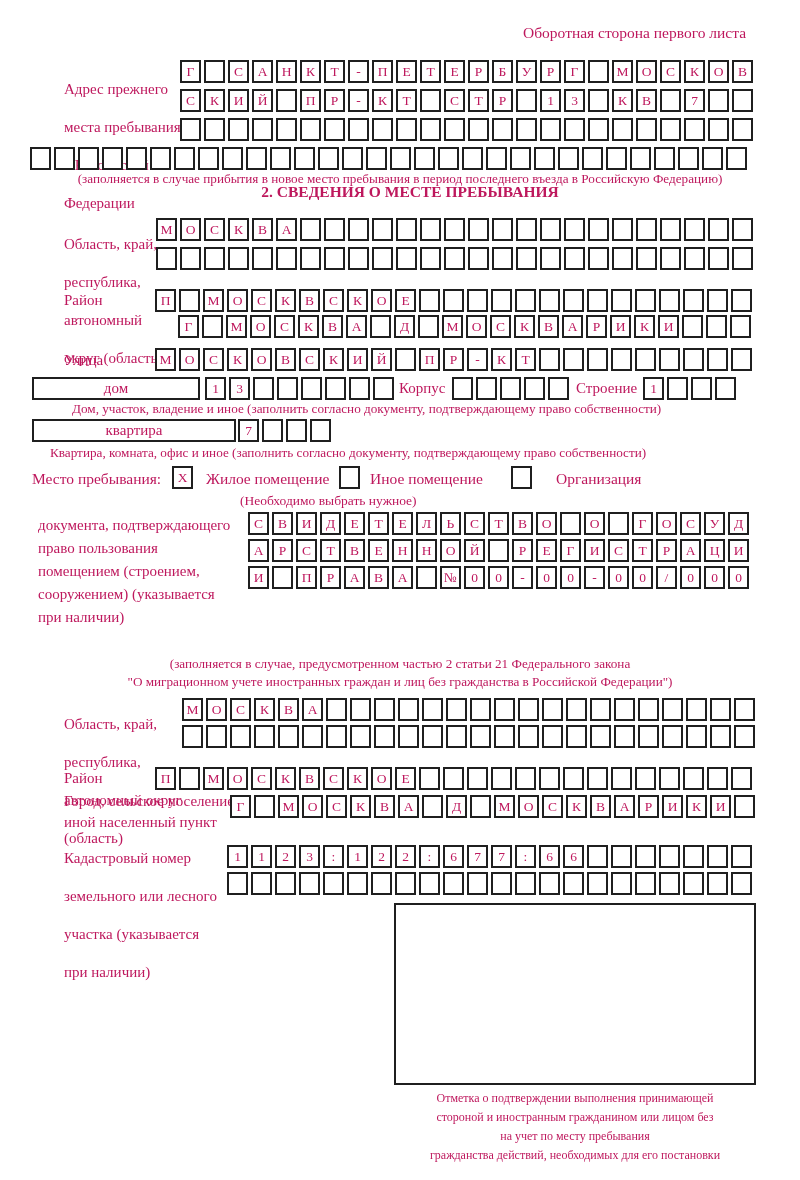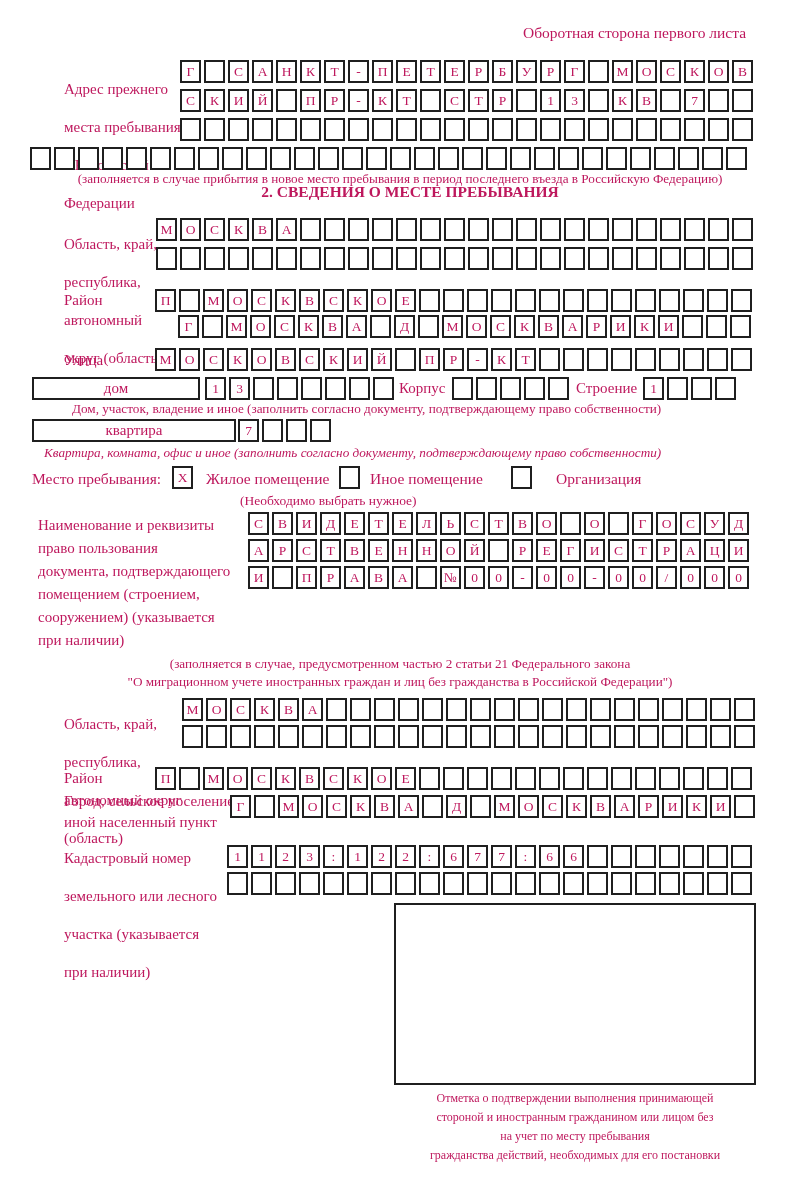--- a/index.html
+++ b/index.html
@@ -323,35 +323,34 @@
     </div>
   <div class="cap" style="left:36px;top:401px;margin-left:36px;">Дом, участок, владение и иное (заполнить согласно документу, подтверждающему право собственности)</div>
 
   <div class="wbox" style="left:32px;top:419px;width:200px;">квартира</div>
   <div class="boxrow" style="left:238px;top:419px;">
       <div class="cbox">7</div>
       <div class="cbox"></div>
       <div class="cbox"></div>
       <div class="cbox"></div>
     </div>
-  <div class="cap" style="left:44px;top:445px;font-style:italic;">Квартира, комната, офис и иное (заполнить согласно документу, подтверждающему право собственности)</div>
+  <div class="cap" style="left:50px;top:445px;">Квартира, комната, офис и иное (заполнить согласно документу, подтверждающему право собственности)</div>
 
   <div class="lbl" style="left:32px;top:468px;font-size:15.5px;">Место пребывания:</div>
   <div class="cell-abs" style="left:172px;top:466px;">X</div>
   <div class="lbl" style="left:206px;top:468px;font-size:15.5px;text-align:right;">Жилое помещение</div>
   <div class="cell-abs" style="left:339px;top:466px;"></div>
   <div class="lbl" style="left:370px;top:468px;font-size:15.5px;">Иное помещение</div>
   <div class="cell-abs" style="left:511px;top:466px;"></div>
   <div class="lbl" style="left:556px;top:468px;font-size:15.5px;">Организация</div>
   <div class="cap" style="left:240px;top:493px;font-size:13.5px;">(Необходимо выбрать нужное)</div>
 
   <div class="lbl lh23" style="left:38px;top:514px;">
-    <div>Наименование и реквизиты</div>
+    <div>документа, подтверждающего</div>
     <div>право пользования</div>
-    <div>документа, подтверждающего</div>
     <div>помещением (строением,</div>
     <div>сооружением) (указывается</div>
     <div>при наличии)</div>
   </div>
   <div class="boxrow" style="left:248px;top:512px;">
       <div class="cbox">С</div>
       <div class="cbox">В</div>
       <div class="cbox">И</div>
       <div class="cbox">Д</div>
       <div class="cbox">Е</div>

